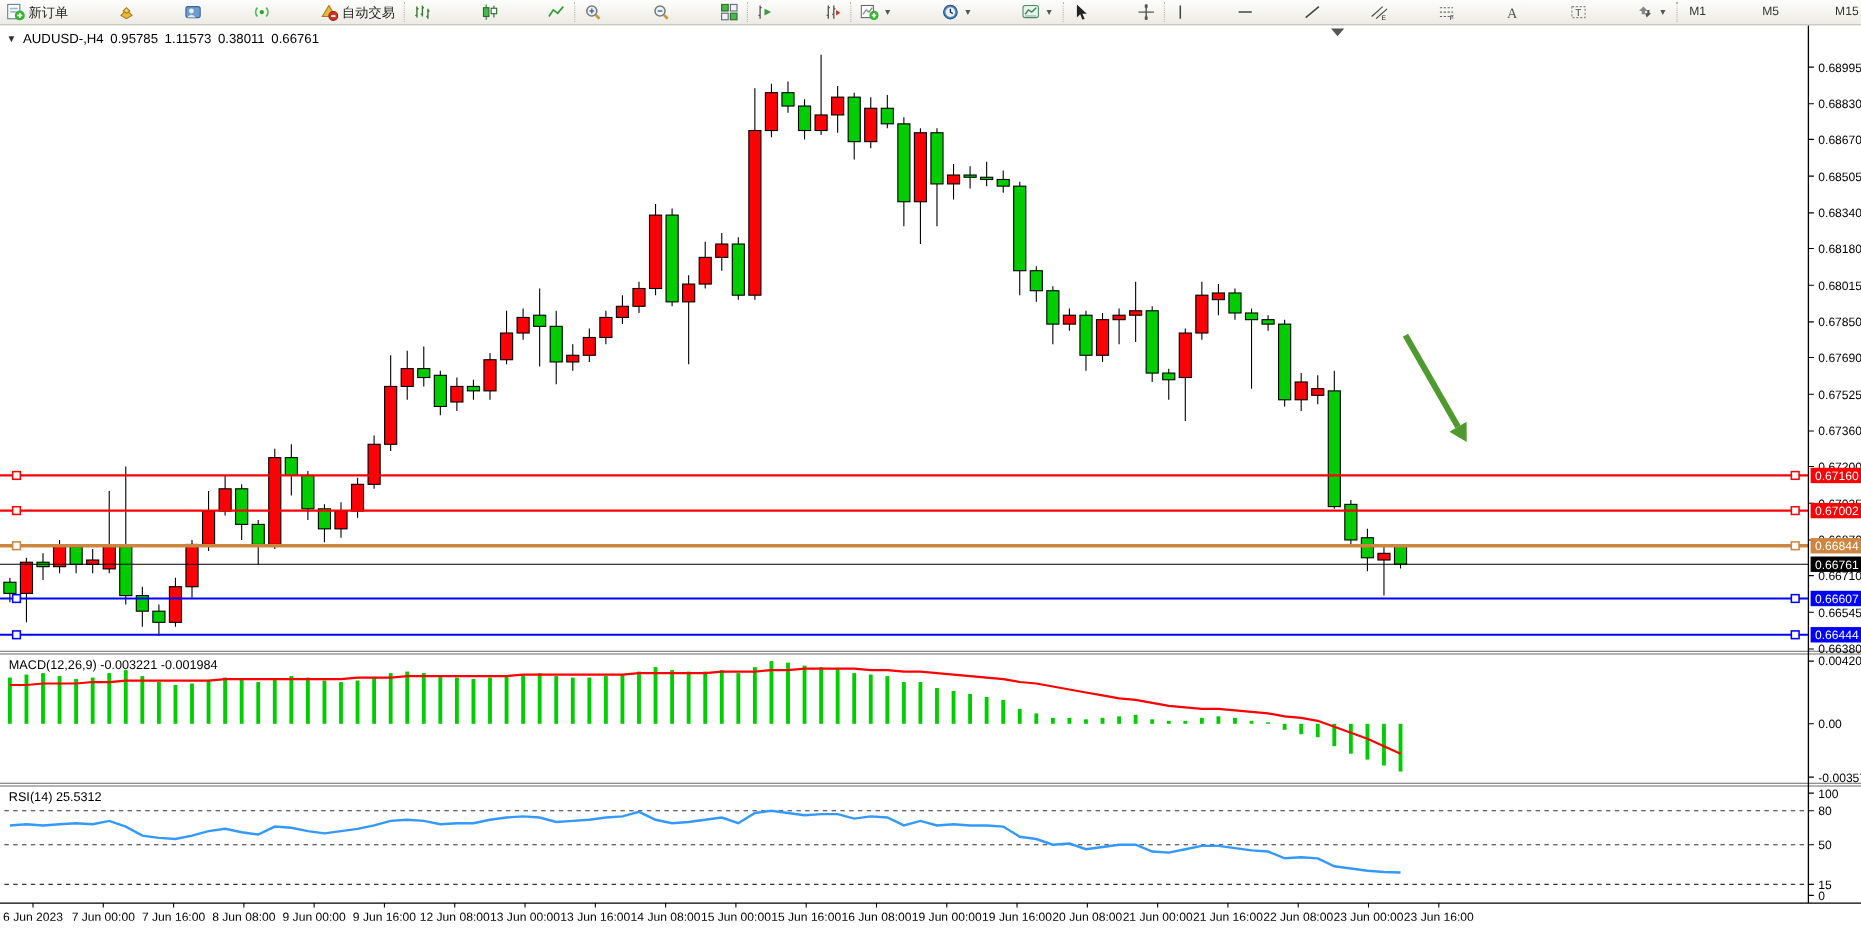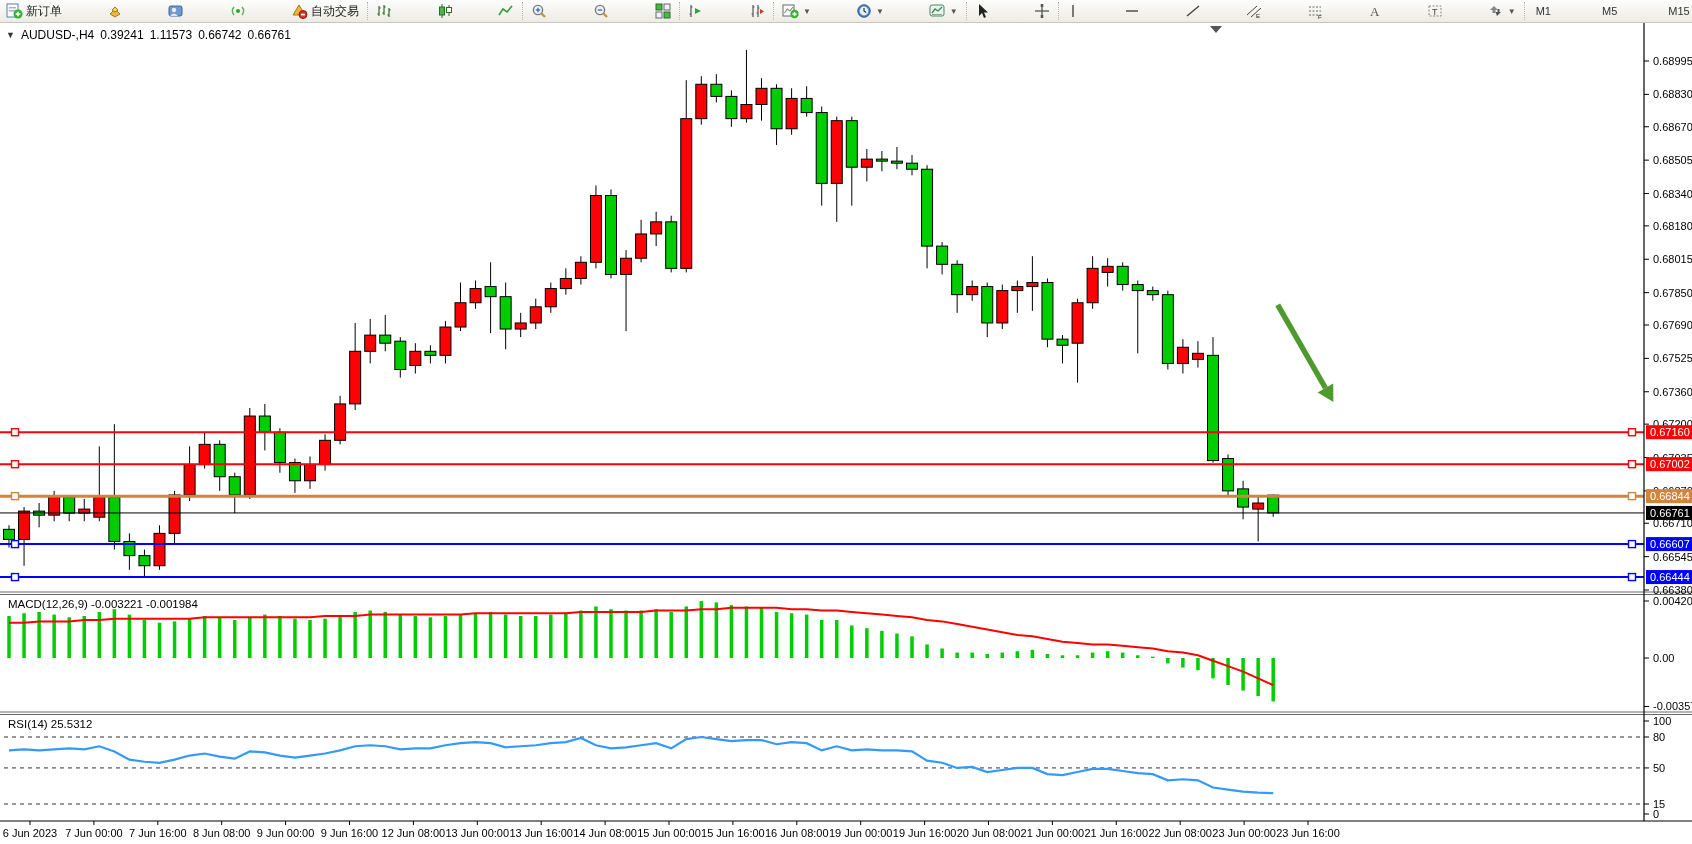--- a/index.html
+++ b/index.html
@@ -705,20 +705,20 @@
         <line x1="1244.1" y1="798" x2="1244.1" y2="802" stroke="#000"></line>
         <text x="1244.1" y="814" text-anchor="middle" font-size="11" fill="#000" font-family="Liberation Sans,sans-serif" font-weight="normal">23 Jun 00:00</text>
         <line x1="1308" y1="798" x2="1308" y2="802" stroke="#000"></line>
         <text x="1308" y="814" text-anchor="middle" font-size="11" fill="#000" font-family="Liberation Sans,sans-serif" font-weight="normal">23 Jun 16:00</text>
         <text x="8" y="585" text-anchor="start" font-size="11.5" fill="#000" font-family="Liberation Sans,sans-serif" font-weight="normal">MACD(12,26,9) -0.003221 -0.001984</text>
         <text x="8" y="705" text-anchor="start" font-size="11.5" fill="#000" font-family="Liberation Sans,sans-serif" font-weight="normal">RSI(14) 25.5312</text>
       </svg>
     <div id="symbol-info">
       <span class="tri">▼</span>
       <span>AUDUSD-,H4</span>
-      <span>0.39241</span>
+      <span>0.95785</span>
       <span>1.11573</span>
-      <span>0.66742</span>
+      <span>0.38011</span>
       <span>0.66761</span>
     </div>
 
   </div>
 </div>
 
 </body></html>

